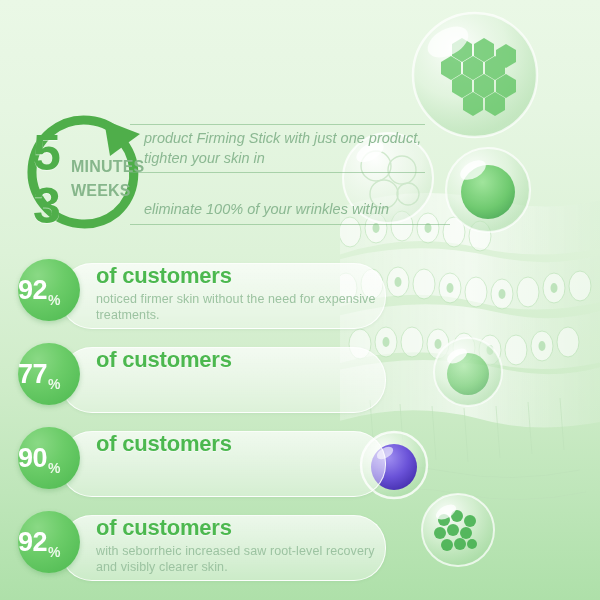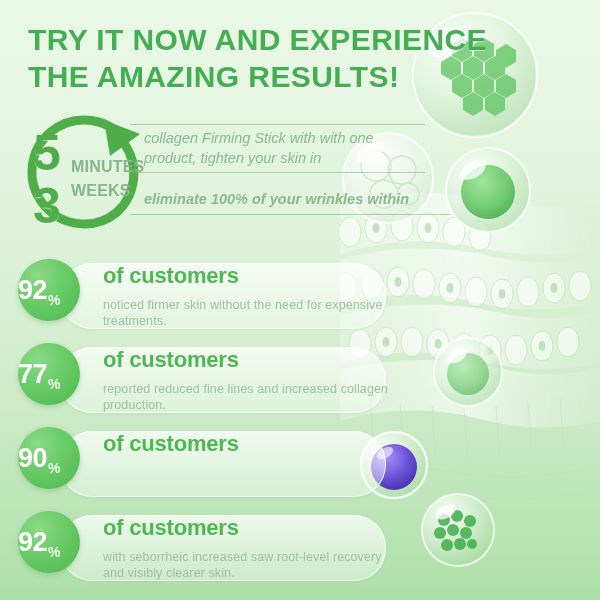--- a/index.html
+++ b/index.html
@@ -41,21 +41,21 @@
   }
   .unit.u1{left:71px;top:158px;}
   .unit.u2{left:71px;top:182px;}
   .rulebox{position:absolute;left:130px;}
   .rule{height:1px;background:rgba(120,180,125,.55);width:100%;}
   .desc{
     font-style:italic;color:#8bb892;font-size:14.5px;line-height:1.35;
     padding:4px 0 4px 14px;
   }
   .rb1{top:124px;width:295px;}
-  .rb2{top:186px;width:320px;font-weight:bold;}
+  .rb2{top:196px;width:320px;}
   
   .stat{position:absolute;left:18px;height:72px;width:366px;}
   .pill{
     position:absolute;left:42px;top:4px;width:324px;height:64px;
     border-radius:32px;
     background:linear-gradient(180deg,rgba(255,255,255,.72),rgba(255,255,255,.34));
     border:1px solid rgba(255,255,255,.85);
     box-shadow:0 1px 3px rgba(90,150,95,.10);
   }
   .badge{
@@ -65,27 +65,27 @@
     display:flex;align-items:center;justify-content:flex-start;
     z-index:2;
   }
   .badge .pct-num{
     font-size:27px;font-weight:bold;color:#ffffff;line-height:1;letter-spacing:-.5px;
   }
   .badge .pct-sym{
     font-size:14px;font-weight:bold;color:#eaf8e8;line-height:1;
     align-self:flex-end;margin-bottom:14px;margin-left:1px;
   }
-  .stat-text{position:absolute;left:85px;top:5px;width:290px;z-index:3;}
+  .stat-text{position:absolute;left:78px;top:5px;width:290px;z-index:3;}
   .stat-title{
     font-size:22px;font-weight:bold;color:#4cb84f;line-height:1.05;
     letter-spacing:-.2px;text-shadow:0 1px 0 rgba(255,255,255,.5);
   }
   .stat-body{
-    font-size:12.5px;line-height:1.28;color:#9cc3a1;margin-top:10px;
+    font-size:12.5px;line-height:1.28;color:#9cc3a1;margin-top:4px;
     letter-spacing:.1px;
   }
 </style>
 </head>
 <body>
 
 <div id="poster">
 
   <div class="art">
     <svg width="260" height="600" viewBox="0 0 260 600">
@@ -240,40 +240,36 @@
           <circle cx="107" cy="545" r="6"></circle>
             <circle cx="120" cy="544" r="6"></circle>
             <circle cx="132" cy="544" r="5"></circle>
         </g>
         <ellipse cx="106" cy="512" rx="11" ry="6" fill="#ffffff" opacity=".75" transform="rotate(-30 106 512)"></ellipse>
         <circle cx="118" cy="530" r="36" fill="none" stroke="#ffffff" stroke-width="2" opacity=".72"></circle>
       </g>
     </svg>
   </div>
 
-  <div class="headline">
-    <span>TRY IT NOW AND EXPERIENCE</span>
-    <span class="l2">THE AMAZING RESULTS!</span>
-  </div>
 
   <div class="timing">
     <svg class="arrow-ring" width="140" height="122" viewBox="0 0 140 122">
       <path d="M101 22 A52 52 0 1 0 104 96 A52 52 0 0 0 101 26" fill="none" stroke="#4fae4a" stroke-width="9" stroke-linecap="round" transform="rotate(8 70 60)"></path>
       <polygon points="86,8 122,22 92,44" fill="#4fae4a"></polygon>
     </svg>
   </div>
 
   <div class="num n1">5</div>
   <div class="unit u1">MINUTES</div>
   <div class="num n2">3</div>
   <div class="unit u2">WEEKS</div>
 
   <div class="rulebox rb1">
     <div class="rule"></div>
-    <div class="desc">collagen Firming Stick with with one product, tighten your skin in</div>
+    <div class="desc">product Firming Stick with just one product, tighten your skin in</div>
     <div class="rule"></div>
   </div>
   <div class="rulebox rb2">
     <div class="desc">eliminate 100% of your wrinkles within</div>
     <div class="rule"></div>
   </div>
 
   <div class="stat" style="top:259px">
     <div class="pill"></div>
     <div class="badge">
@@ -287,21 +283,20 @@
   </div>
 
   <div class="stat" style="top:343px">
     <div class="pill"></div>
     <div class="badge">
       <span class="pct-num">77</span>
       <span class="pct-sym">%</span>
     </div>
     <div class="stat-text">
       <div class="stat-title">of customers</div>
-      <div class="stat-body">reported reduced fine lines and increased collagen production.</div>
     </div>
   </div>
 
   <div class="stat" style="top:427px">
     <div class="pill"></div>
     <div class="badge">
       <span class="pct-num">90</span>
       <span class="pct-sym">%</span>
     </div>
     <div class="stat-text">

